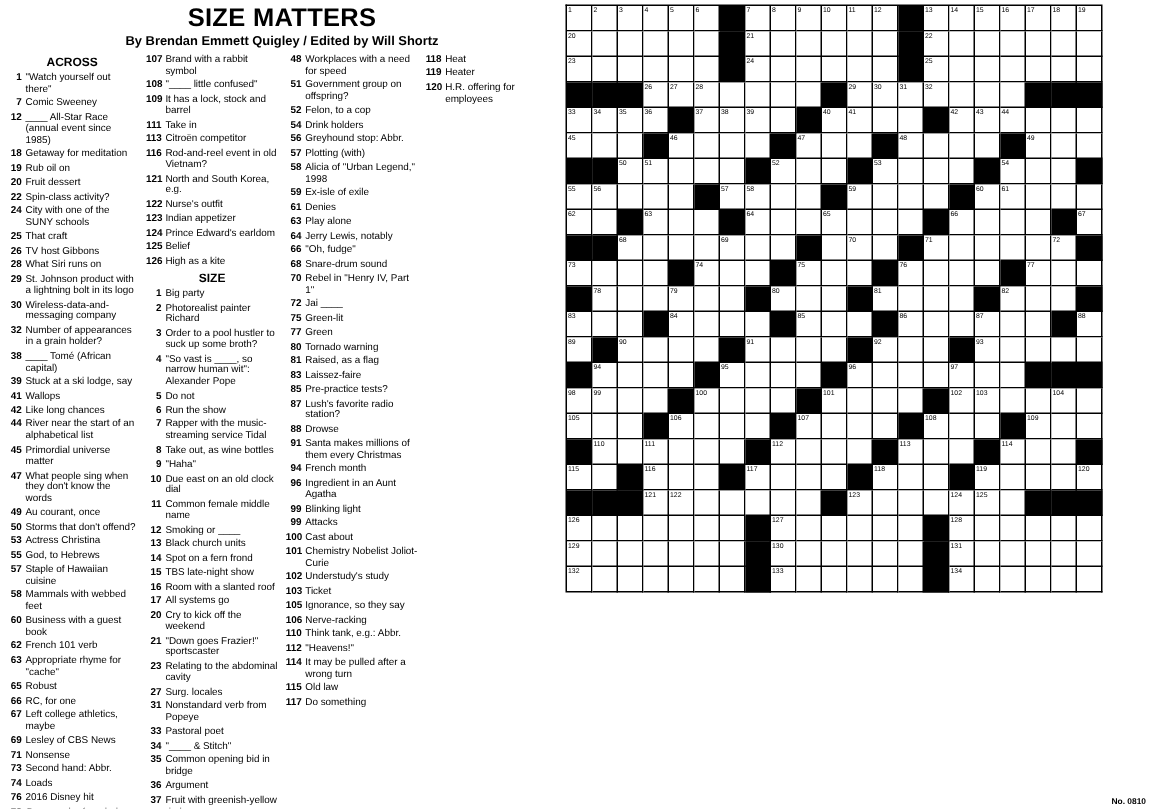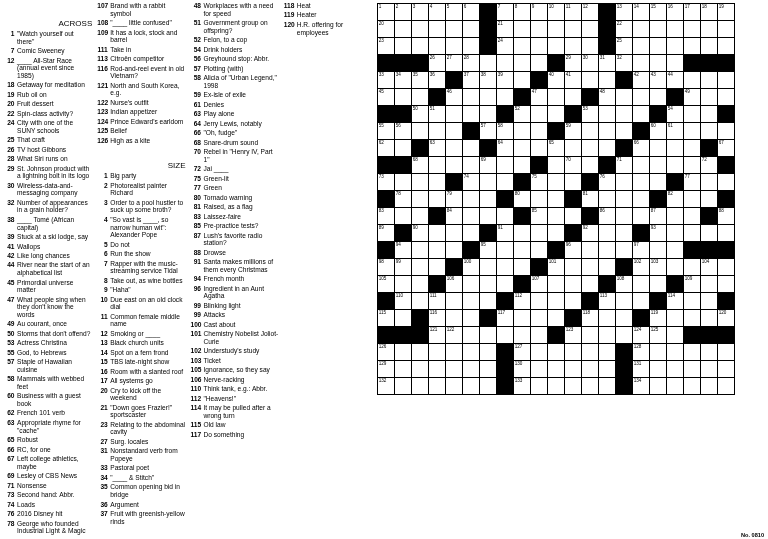--- a/index.html
+++ b/index.html
@@ -25,22 +25,22 @@
     text-align:center;font-size:8.6px;font-weight:bold;line-height:11px;
     margin:1px 0 3px 0;
   }
 
   .cols{
     display:flex;gap:5px;width:100%;
     font-size:6.6px;line-height:7.6px;
   }
   .col{width:25%;}
   .secthead{
-    font-weight:normal;font-size:8px;line-height:11px;text-align:right;
-    margin:16px 0 1px 0;
+    font-weight:bold;font-size:8px;line-height:11px;text-align:center;
+    margin:0 0 1px 0;
   }
   .clue{
     display:flex;margin-bottom:1.9px;
   }
   .num{
     font-weight:bold;width:13px;min-width:13px;text-align:right;
     padding-right:2.5px;box-sizing:border-box;
   }
   .txt{flex:1;}
 
@@ -68,20 +68,22 @@
     position:absolute;right:4px;bottom:1px;
     font-size:5.6px;font-weight:bold;
   }
 </style>
 </head>
 <body>
 
 <div class="page">
 
   <div class="left">
+    <div class="title">SIZE MATTERS</div>
+    <div class="byline">By Brendan Emmett Quigley / Edited by Will Shortz</div>
     <div class="cols" id="clue-columns">
         <div class="col">
           <div class="secthead">ACROSS</div>
           <div class="clue">
             <span class="num">1</span>
             <span class="txt">"Watch yourself out there"</span>
           </div>
           <div class="clue">
             <span class="num">7</span>
             <span class="txt">Comic Sweeney</span>

